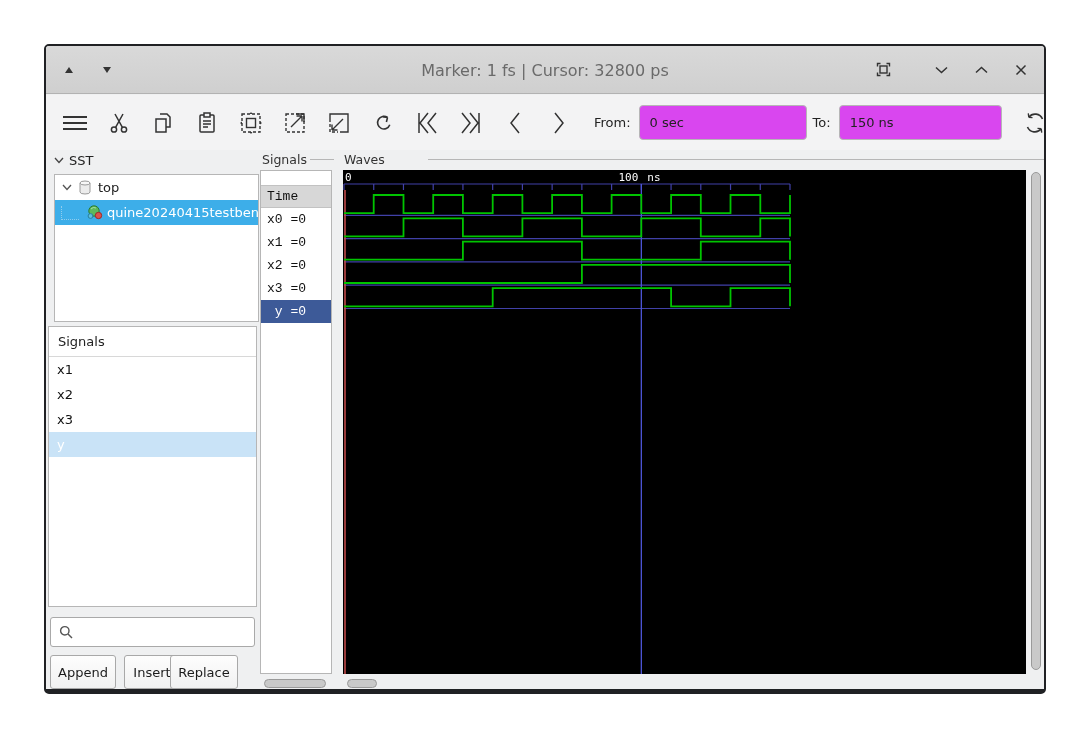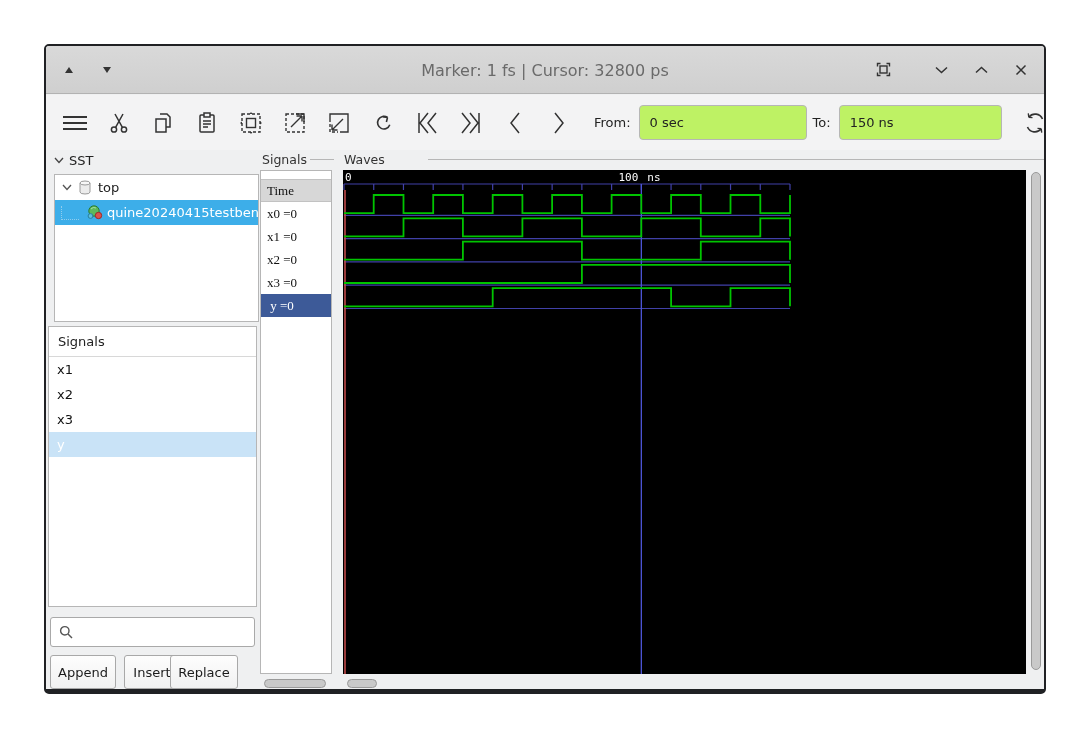--- a/index.html
+++ b/index.html
@@ -24,21 +24,21 @@
   .tb-btn.fit { margin-right:18px; }
   .tb-right svg, .tb-left svg { display:block; }
 
   
   .toolbar { position:absolute; left:0; top:49px; width:100%; height:55px; background:#f3f3f4;
              display:flex; align-items:center; padding:0 14px; }
   .tool-btn { width:30px; height:30px; margin-right:14px; display:flex; align-items:center;
               justify-content:center; border-radius:3px; flex:0 0 auto; }
   .tool-btn svg { display:block; }
   .tool-label { font-size:13px; color:#222; margin:0 8px 0 6px; flex:0 0 auto; }
-  .time-input { height:35px; border:1px solid #b6b6b6; border-radius:4px; background:#bef264;
+  .time-input { height:35px; border:1px solid #b6b6b6; border-radius:4px; background:#d946ef;
                 font-family:"DejaVu Sans", sans-serif; font-size:13px; color:#222; padding:0 10px; }
   .time-input.from { width:168px; }
   .time-input.to { width:163px; }
   .reload-btn { margin-left:20px; width:30px; height:30px; display:flex; align-items:center; justify-content:center; }
 
   
   .content { position:absolute; left:0; top:104px; width:998px; height:541px; background:#eff0f1; }
 
   
   .sst-header { position:absolute; left:8px; top:3px; display:flex; align-items:center; gap:5px;
@@ -72,22 +72,22 @@
   .gbtn.append { left:0; width:66px; }
   .gbtn.insert { left:74px; width:56px; }
   .gbtn.replace{ left:120px; width:68px; }
 
   
   .mid-panel { position:absolute; left:214px; top:0; width:74px; height:100%; }
   .frame-label { position:absolute; top:2px; left:2px; right:0; display:flex; align-items:center;
                  font-size:12.5px; color:#333; gap:3px; }
   .frame-label .line { flex:1; height:1px; background:#b6b6b6; }
   .mid-box { position:absolute; left:0; top:20px; width:72px; height:504px; background:#fff;
-             border:1px solid #b6b6b6; overflow:hidden; padding-top:8px;
-             font-family:Liberation Serif, serif; }
+             border:1px solid #b6b6b6; overflow:hidden; padding-top:14px;
+             font-family:Liberation Mono, monospace; }
   .time-header { height:23px; background:#d7d7d7; border-top:1px solid #c2c2c2; border-bottom:1px solid #c2c2c2;
                  display:flex; align-items:center; padding-left:6px; font-size:13px; color:#111; }
   .mid-row { height:23px; display:flex; align-items:center; padding-left:6px; font-size:13px;
              color:#111; white-space:pre; }
   .mid-row.selected { background:var(--c-row-sel); color:#fff; }
 
   
   .hscroll { position:absolute; height:12px; }
   .hscroll .thumb { position:absolute; top:1px; height:9px; background:#c9c9c9;
                     border:1px solid #9a9a9a; border-radius:5px; }

